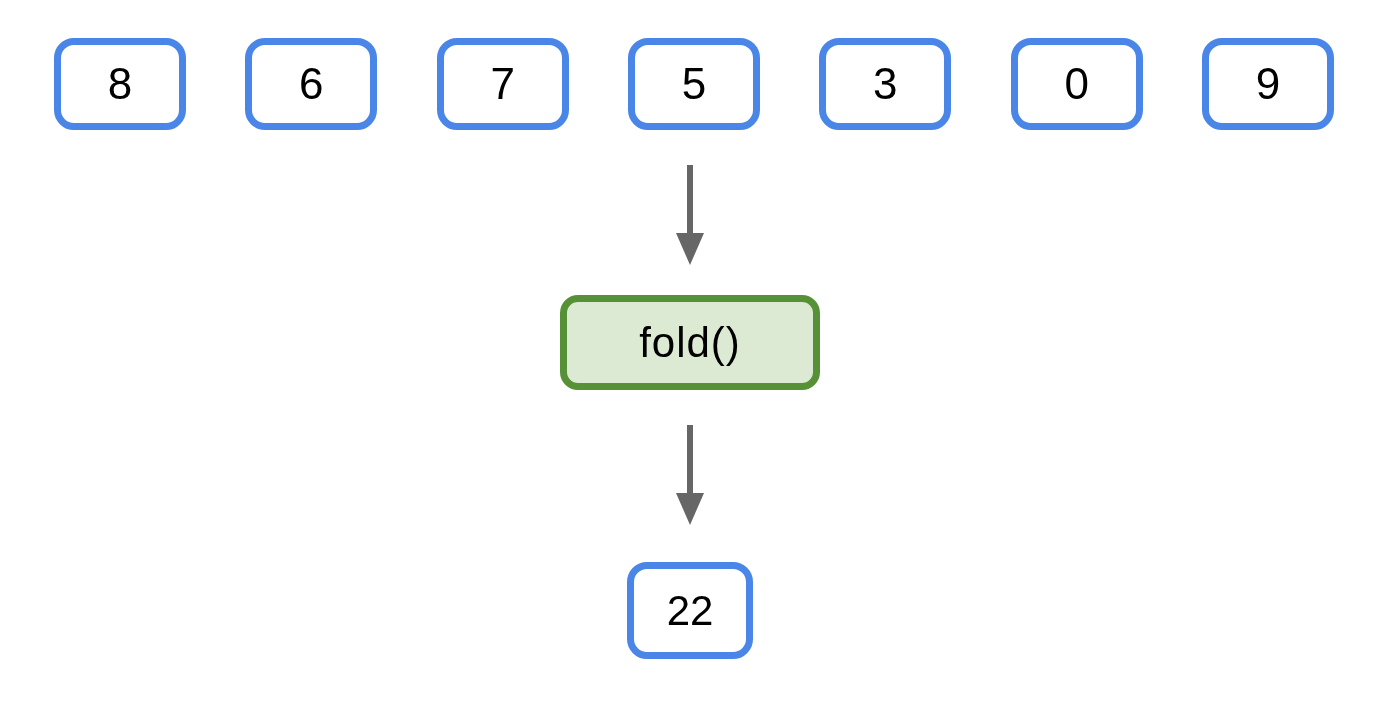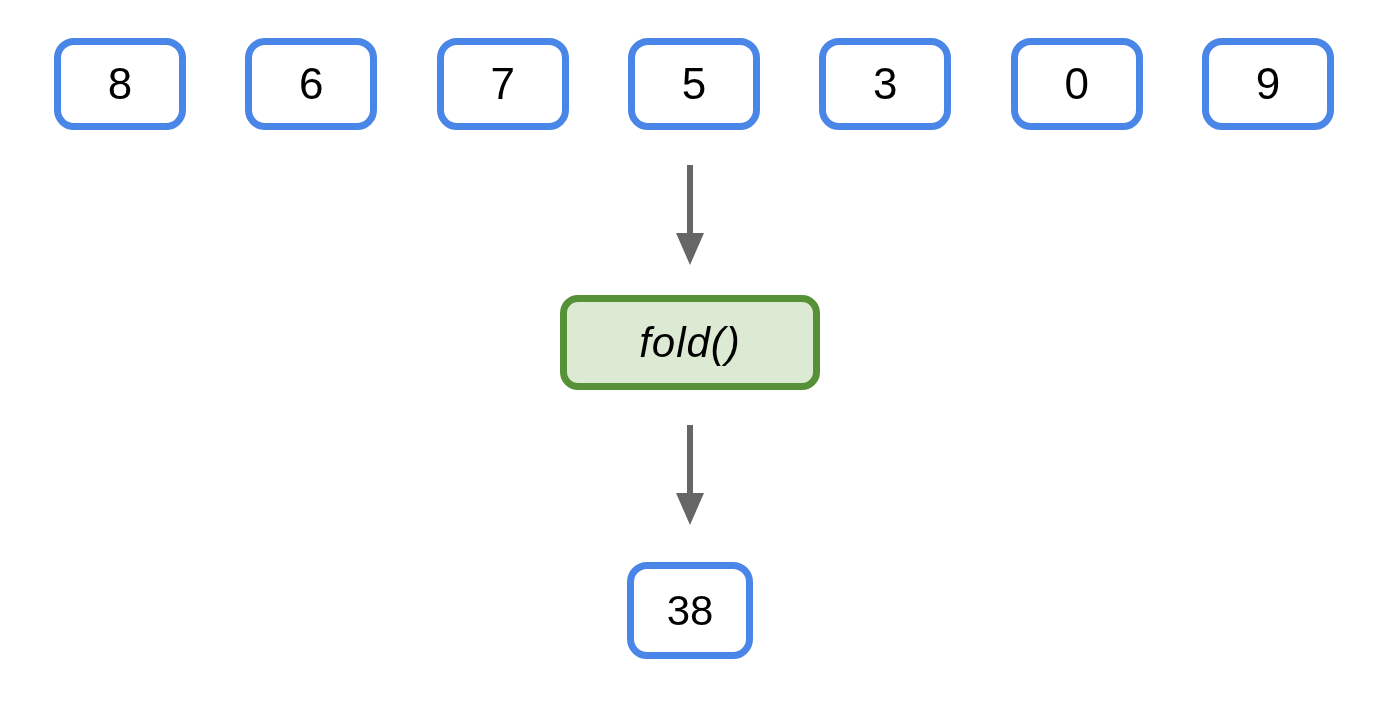--- a/index.html
+++ b/index.html
@@ -50,21 +50,20 @@
     position: absolute;
     left: 560px;
     top: 295px;
     width: 260px;
     height: 95px;
     border: 7px solid var(--operation-border-green, #579137);
     border-radius: 18px;
     background: var(--operation-fill-green, #dcead3);
     font-size: 42px;
     letter-spacing: 1px;
-    font-style: italic;
   }
   .result-box {
     position: absolute;
     left: 627px;
     top: 562px;
     width: 126px;
     height: 97px;
     font-size: 42px;
   }
 </style>
@@ -88,15 +87,15 @@
     <polygon points="6,70 34,70 20,102" fill="var(--arrow-gray, #666666)"></polygon>
   </svg>
 
   <div class="box op-box">fold()</div>
 
   <svg class="arrow arrow-2" width="40" height="102" viewBox="0 0 40 102">
     <line x1="20" y1="2" x2="20" y2="72" stroke="var(--arrow-gray, #666666)" stroke-width="6"></line>
     <polygon points="6,70 34,70 20,102" fill="var(--arrow-gray, #666666)"></polygon>
   </svg>
 
-  <div class="box blue result-box">38</div>
+  <div class="box blue result-box">22</div>
 
 </div>
 
 </body></html>

